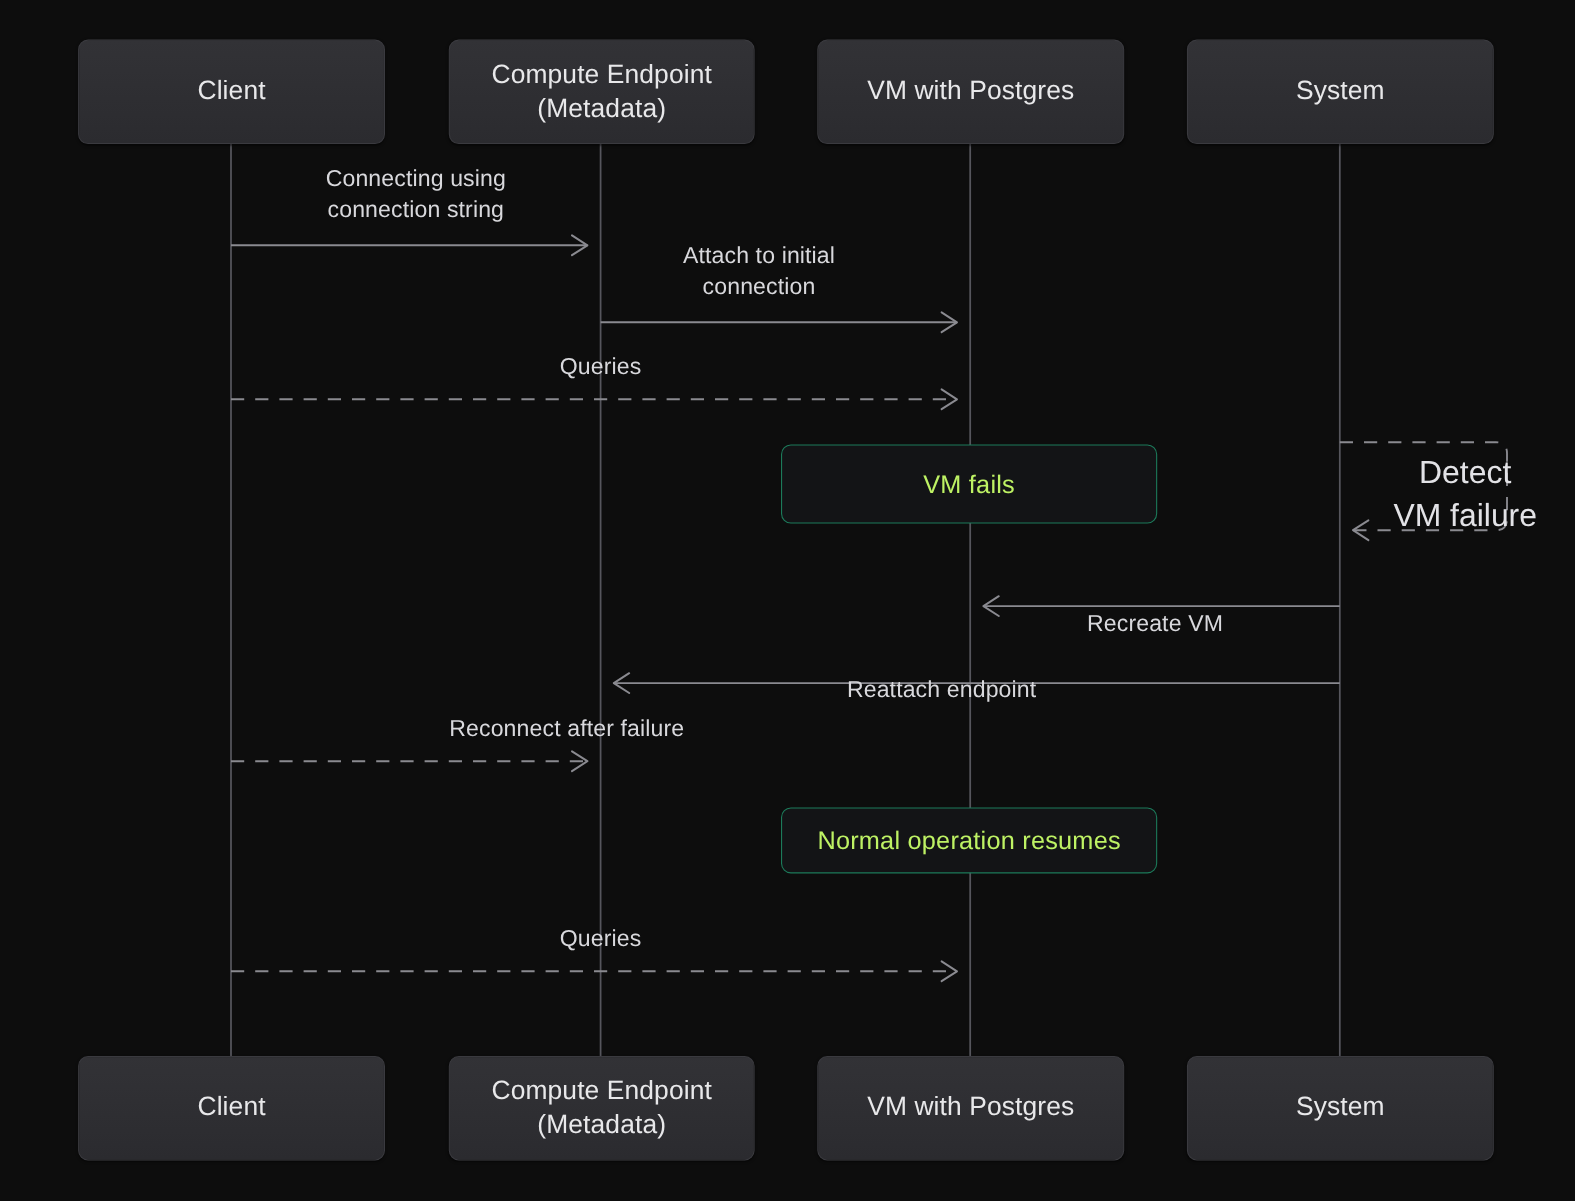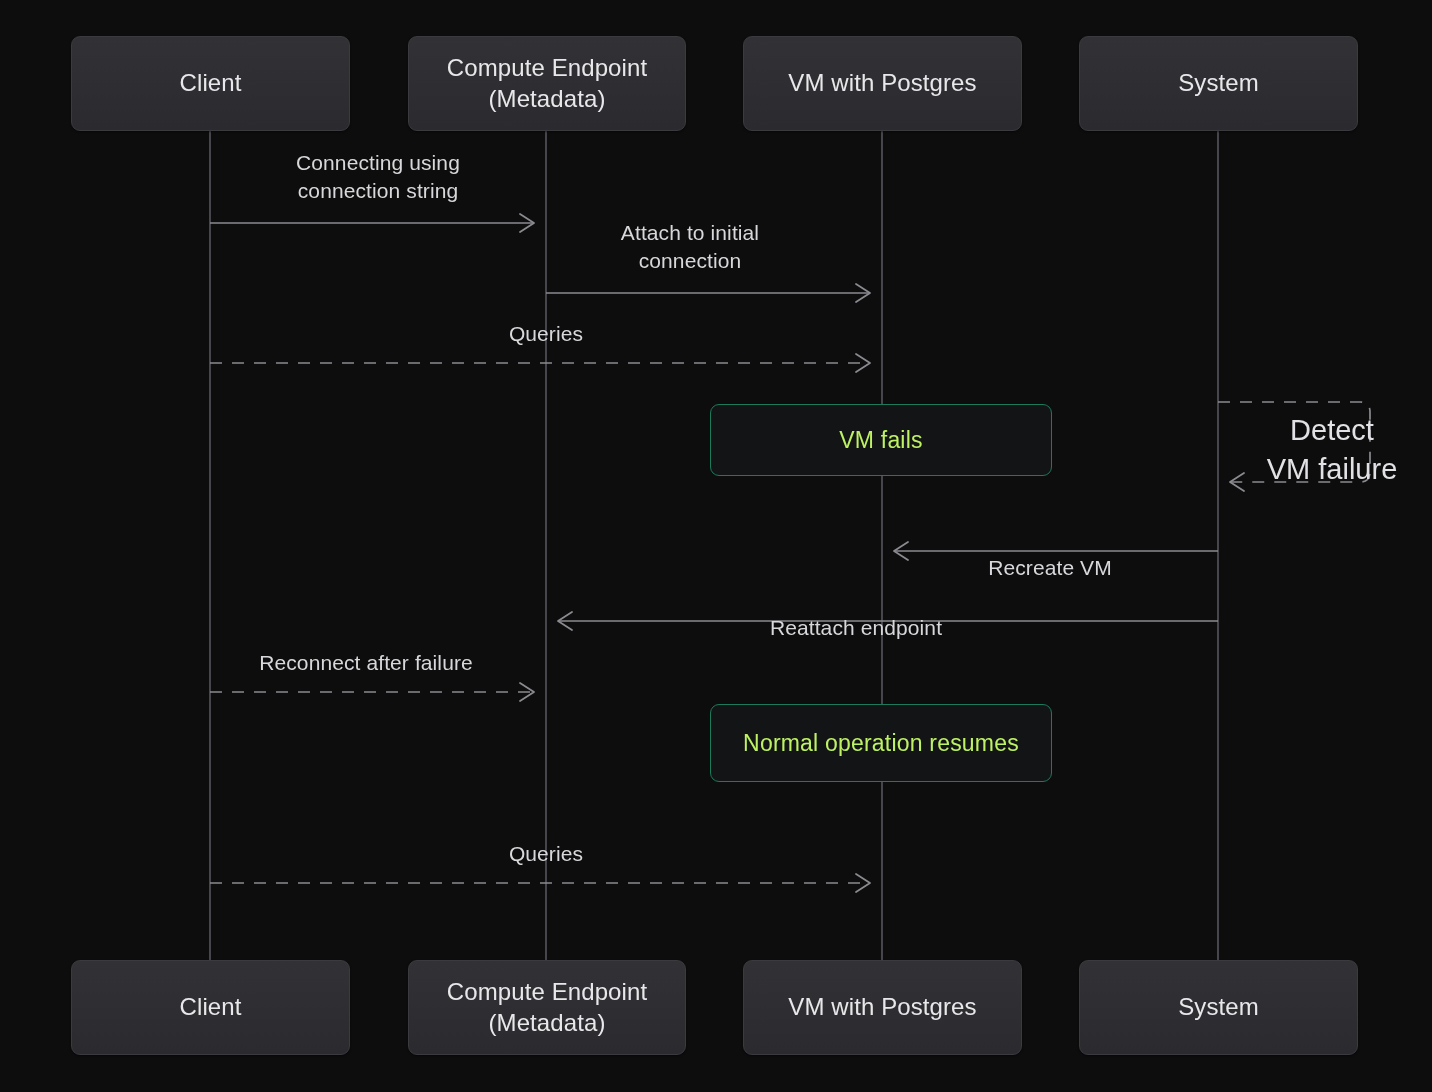--- a/index.html
+++ b/index.html
@@ -143,31 +143,31 @@
     </div>
 
   <div id="msg-labels">
       <div class="msg-label" style="width: 480px; left: 138px; top: 149px;">Connecting using
 connection string</div>
       <div class="msg-label" style="width: 480px; left: 450px; top: 219px;">Attach to initial
 connection</div>
       <div class="msg-label" style="width: 480px; left: 306px; top: 320px;">Queries</div>
       <div class="msg-label" style="width: 480px; left: 810px; top: 508px; margin-top: 46px;">Recreate VM</div>
       <div class="msg-label" style="width: 480px; left: 616px; top: 578px; margin-top: 36px;">Reattach endpoint</div>
-      <div class="msg-label" style="width: 480px; left: 126px; top: 649px;">Reconnect after failure</div>
+      <div class="msg-label" style="width: 480px; left: 142px; top: 649px; text-align: right;">Reconnect after failure</div>
       <div class="msg-label" style="width: 480px; left: 306px; top: 840px;">Queries</div>
     </div>
 
   <div id="self-labels">
       <div class="loop-label" style="width: 200px; left: 1232px; top: 411px;">Detect
 VM failure</div>
     </div>
 
   <div id="notes">
       <div class="note-box" style="left: 710px; top: 404px; width: 342px; height: 72px;">
         <span>VM fails</span>
       </div>
-      <div class="note-box" style="left: 710px; top: 704px; width: 342px; height: 78px; align-items: center;">
+      <div class="note-box" style="left: 710px; top: 734px; width: 342px; height: 60px; align-items: center;">
         <span>Normal operation resumes</span>
       </div>
     </div>
 
 </div>
 
 </body></html>

